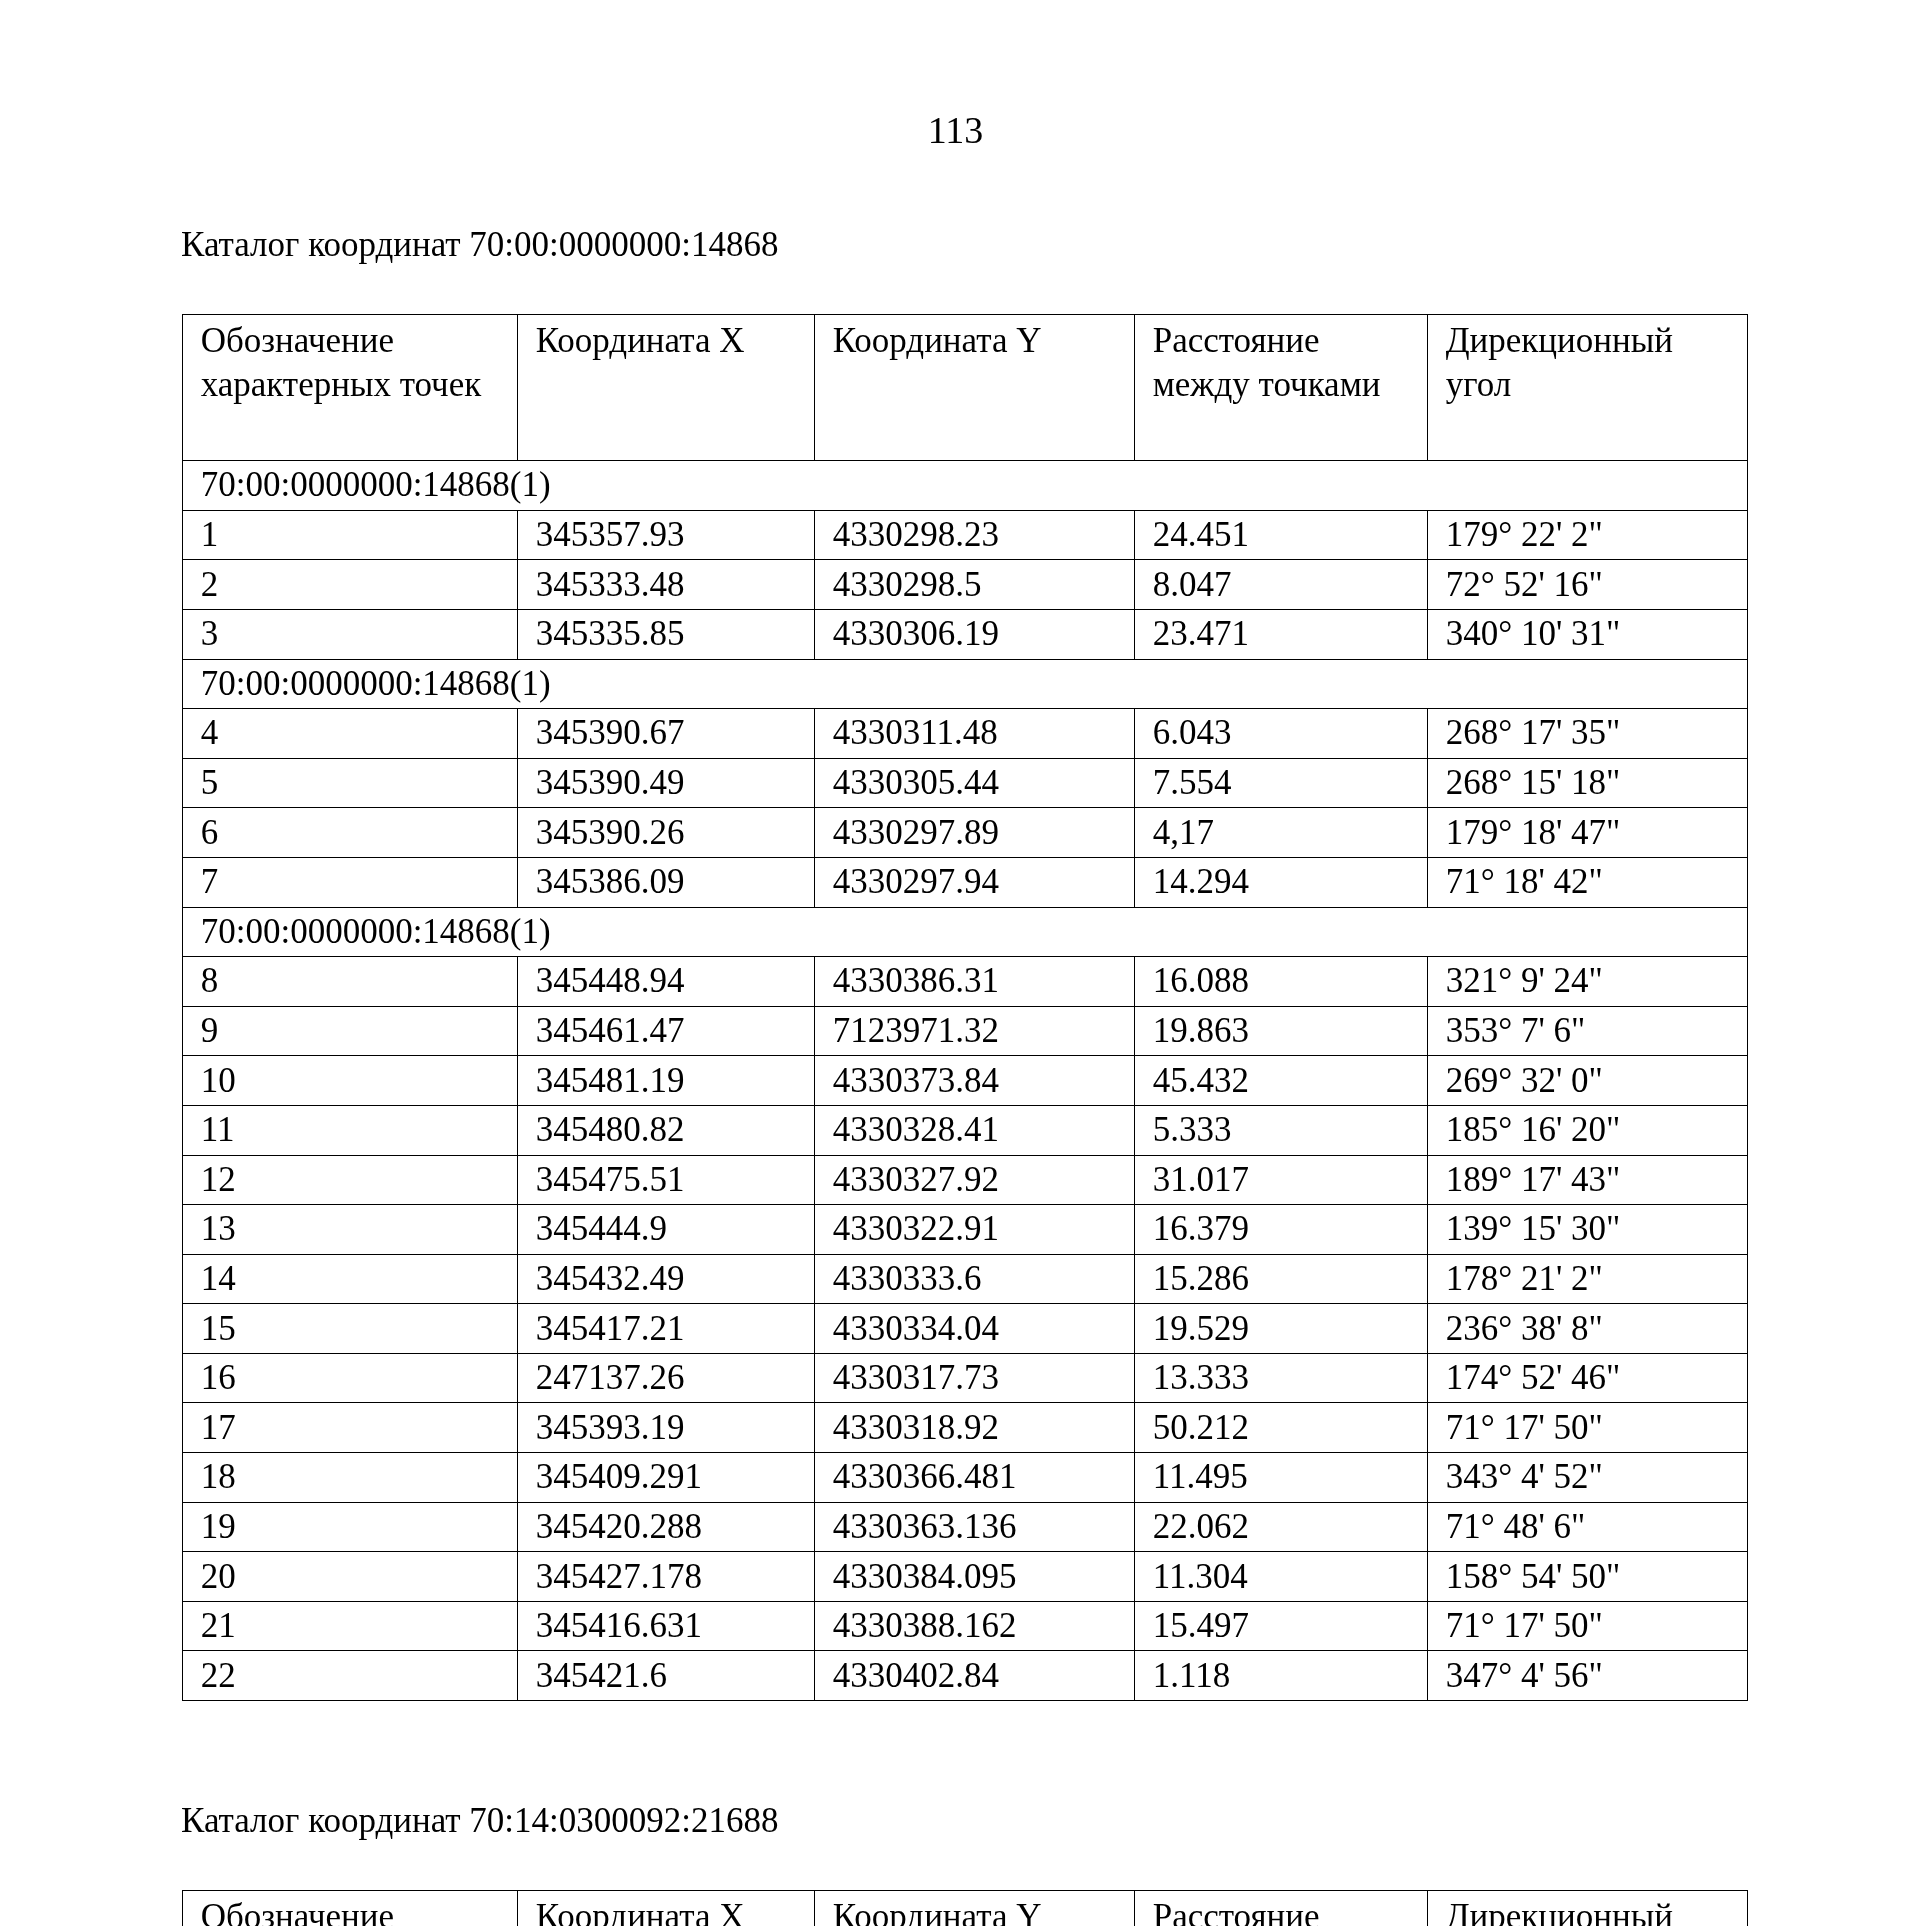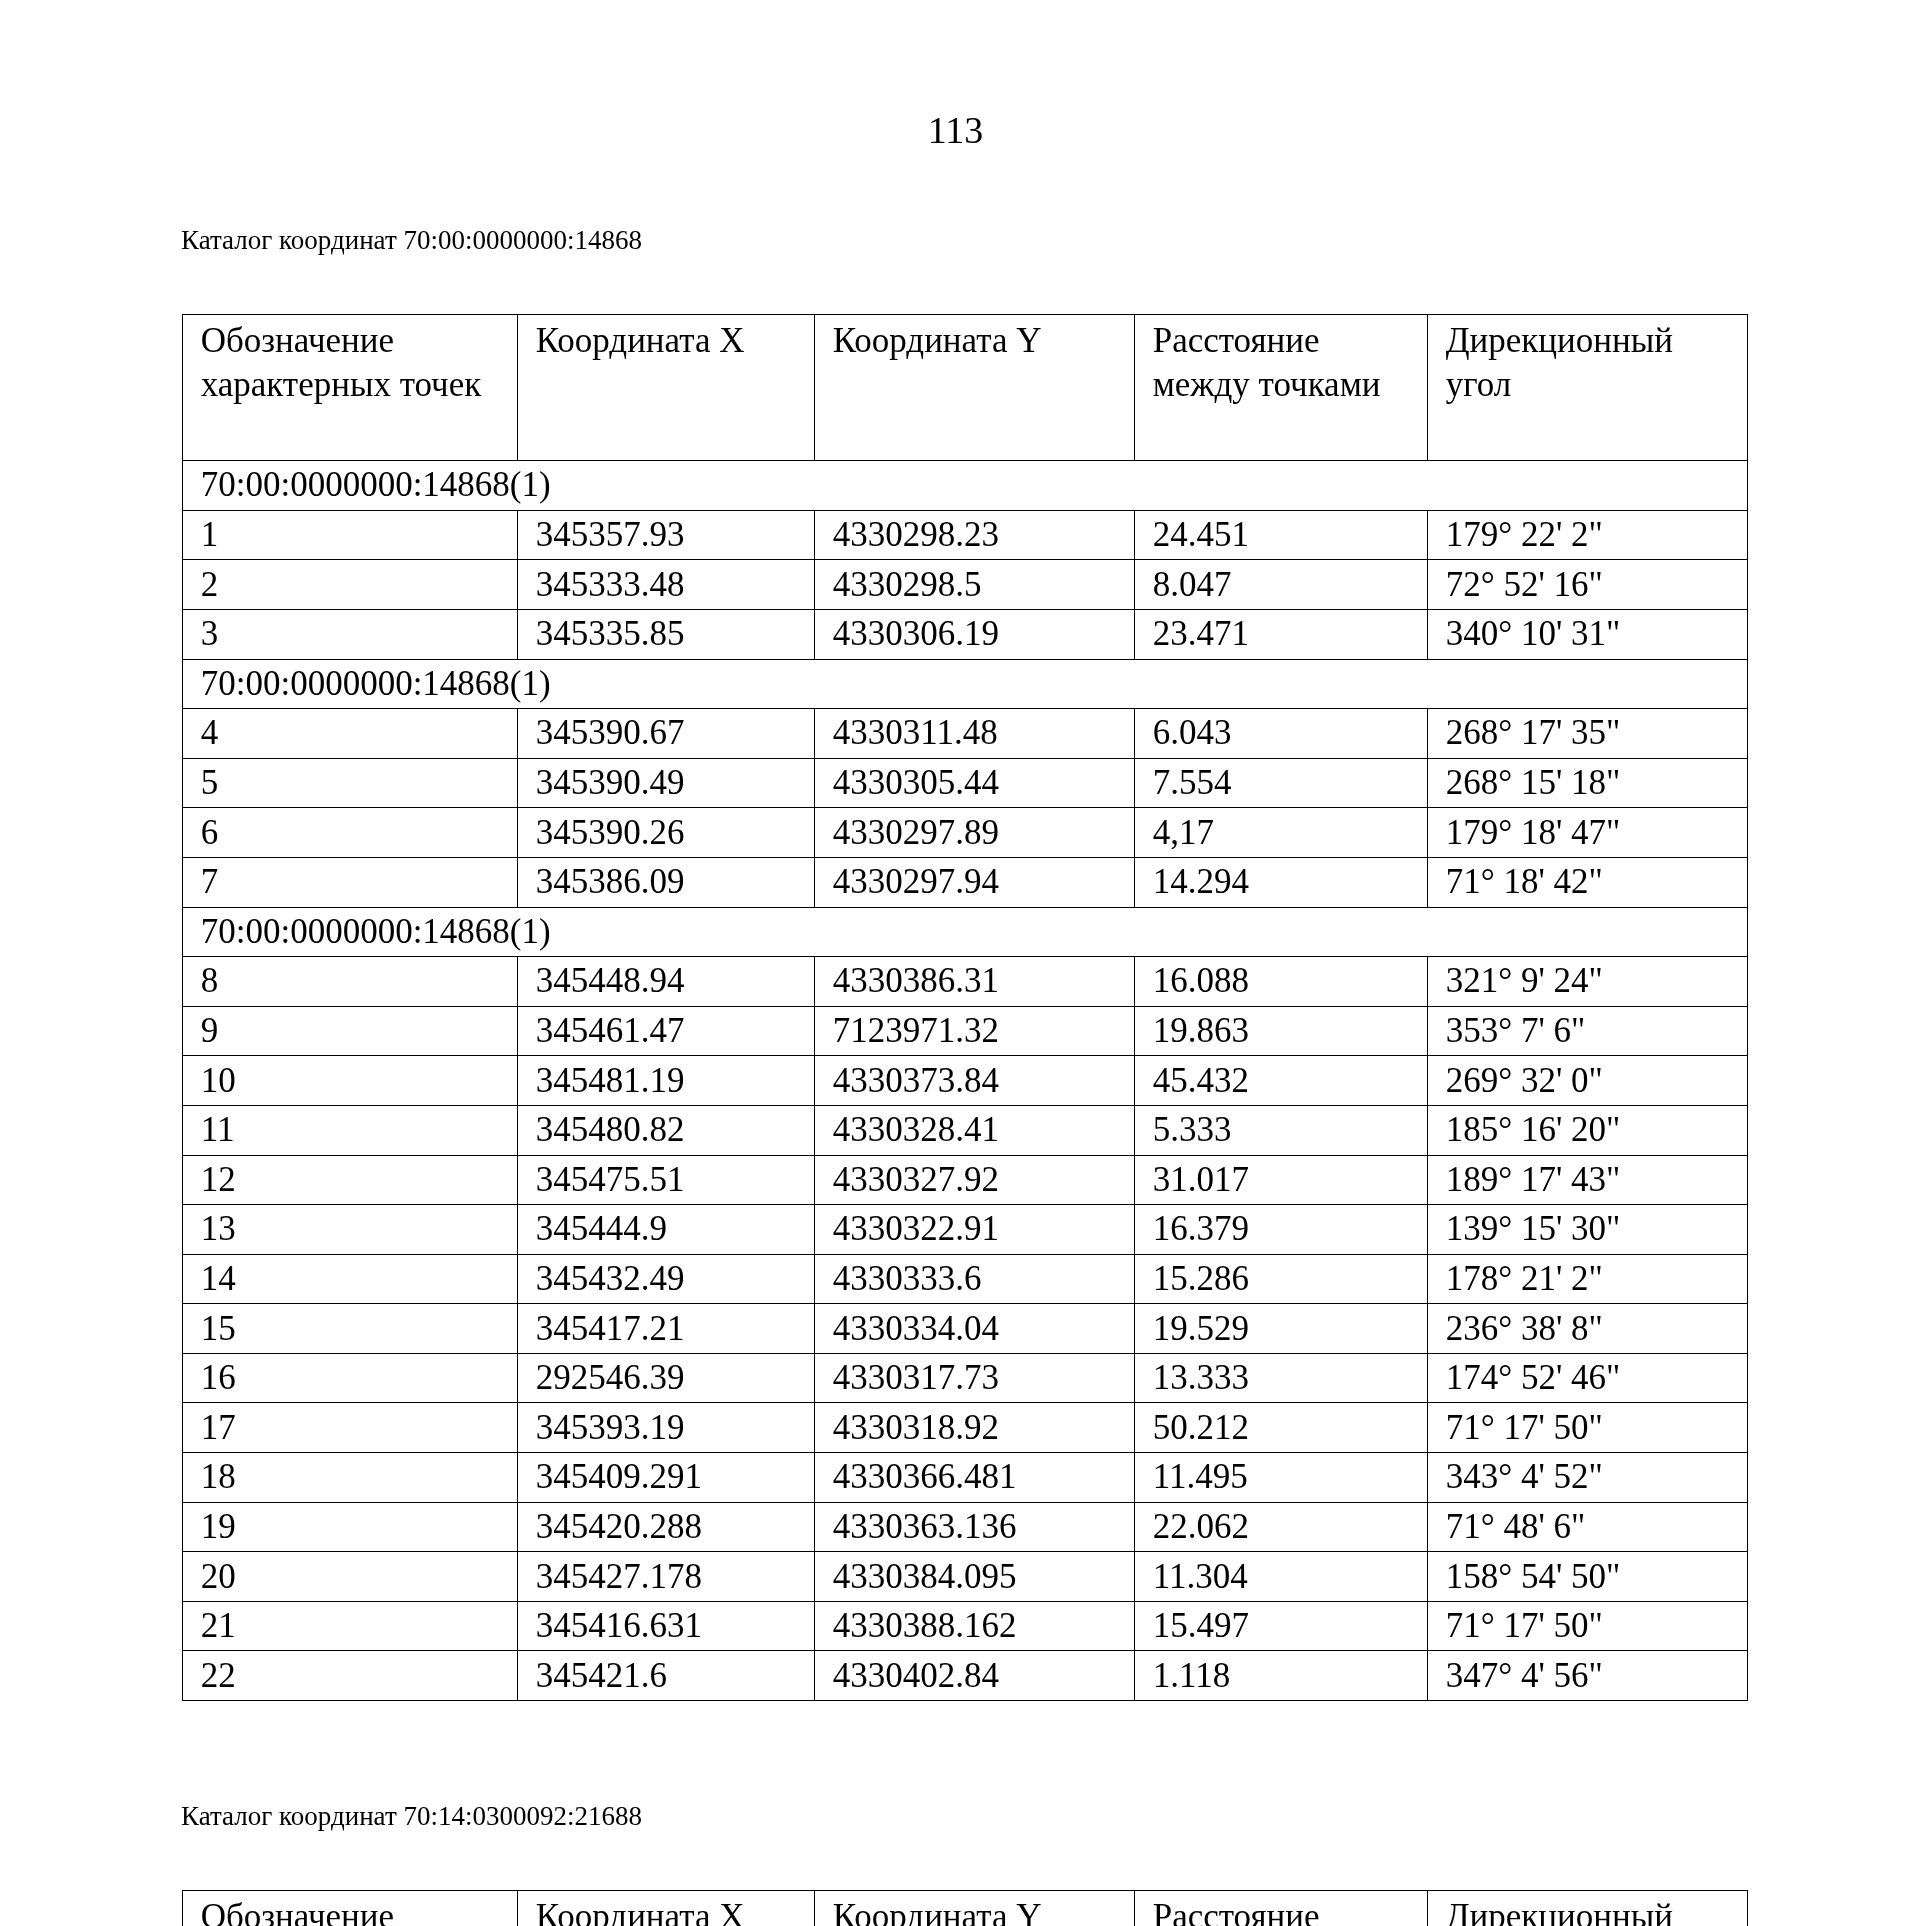--- a/index.html
+++ b/index.html
@@ -1,18 +1,18 @@
 <!DOCTYPE html>
 <html style="font-size:6.2px"><head>
 <meta charset="utf-8">
 <style>
   html, body { margin: 0; padding: 0; background: #ffffff; }
   body { width: 1911px; height: 2703px; position: relative; font-family: "Liberation Serif", "DejaVu Serif", serif; color: #000; }
   .page-number { position: absolute; top: 108px; left: 0; width: 100%; text-align: center; font-size: 38px; }
-  .catalog-title { position: absolute; left: 181px; font-size: 27px; }
+  .catalog-title { position: absolute; left: 181px; font-size: 35px; }
   table.coords { position: absolute; left: 182px; width: 1564px; border-collapse: collapse; table-layout: fixed; font-size: 35px; }
   table.coords td { border: 1.5px solid #000; padding: 2.3px 17.7px; vertical-align: top; line-height: 1.25; }
   table.coords tr.hdr td { height: 139px; padding-top: 3.9px; }
   table.coords tr.group td { padding-left: 17.7px; }
   #t1 { top: 314px; }
   #t1 tr.row td, #t1 tr.group td { height: 44px; }
   #t2 { top: 1890px; }
   #title1 { top: 225px; }
   #title2 { top: 1801px; }
   col.c1 { width: 335px; } col.c2 { width: 297px; } col.c3 { width: 320px; } col.c4 { width: 293px; } col.c5 { width: 320px; }
@@ -148,21 +148,21 @@
       </tr>
       <tr class="row">
         <td>15</td>
         <td>345417.21</td>
         <td>4330334.04</td>
         <td>19.529</td>
         <td>236° 38' 8"</td>
       </tr>
       <tr class="row">
         <td>16</td>
-        <td>292546.39</td>
+        <td>247137.26</td>
         <td>4330317.73</td>
         <td>13.333</td>
         <td>174° 52' 46"</td>
       </tr>
       <tr class="row">
         <td>17</td>
         <td>345393.19</td>
         <td>4330318.92</td>
         <td>50.212</td>
         <td>71° 17' 50"</td>

